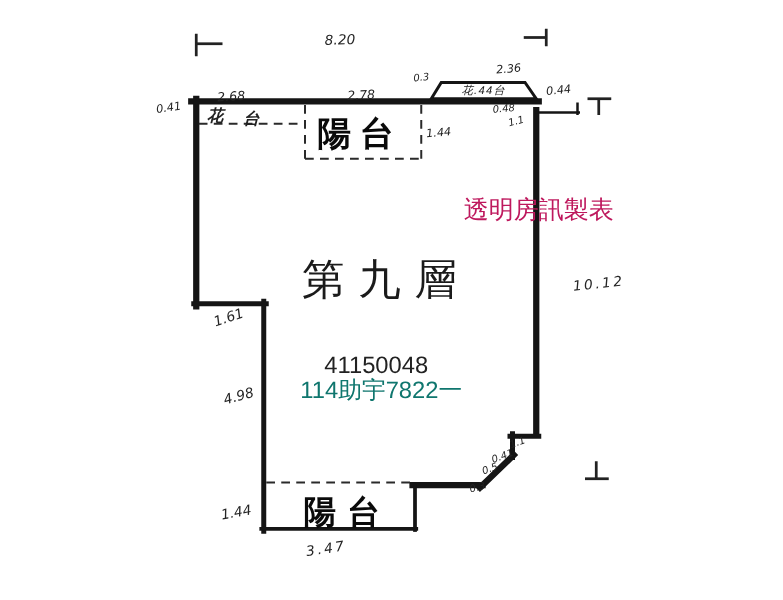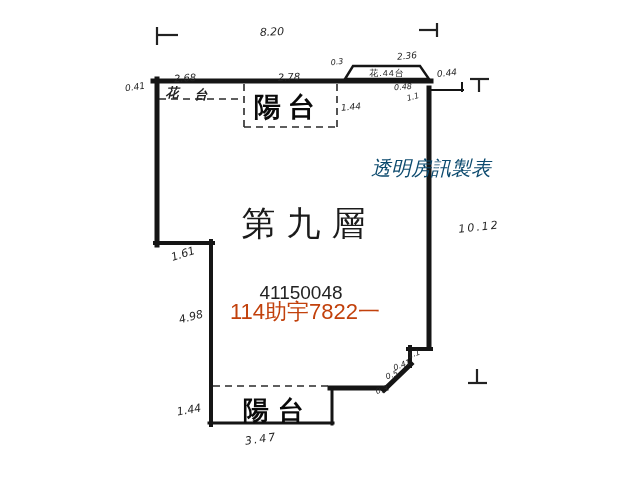--- a/index.html
+++ b/index.html
@@ -12,31 +12,31 @@
   svg{position:absolute;left:0;top:0;}
 
   
   .txt{position:absolute;transform:translate(-50%,-50%);white-space:nowrap;color:#141414;}
 
   
   .t-title{left:309px;top:224px;font-family:"DejaVu Serif", serif;font-weight:normal;
            font-size:34px;letter-spacing:11px;color:#1b1b1b;}
   
   .t-num1{left:301px;top:293px;font-size:19px;color:#222;}
-  .t-num2{left:305px;top:312px;font-size:22px;color:#c2410c;}
-  .t-mark{left:431px;top:168px;font-size:20px;color:#0c4a6e;font-style:italic;}
+  .t-num2{left:305px;top:312px;font-size:19px;color:#0f766e;}
+  .t-mark{left:431px;top:168px;font-size:20px;color:#be185d;}
 
   
   .t-balt{left:288px;top:107px;font-size:27px;font-weight:bold;letter-spacing:7px;
           font-family:"DejaVu Serif", serif;color:#0a0a0a;}
   .t-balb{left:278px;top:410px;font-size:26px;font-weight:bold;letter-spacing:9px;
           font-family:"DejaVu Serif", serif;color:#0a0a0a;}
   .t-pl1{left:172px;top:93px;font-size:13px;font-weight:600;font-style:italic;color:#222;}
   .t-pl2{left:201px;top:95px;font-size:13px;font-weight:600;font-style:italic;color:#222;}
-  .t-plbox{left:387px;top:73px;font-size:9px;color:#222;letter-spacing:1px;}
+  .t-plbox{left:387px;top:73px;font-size:9px;font-style:italic;color:#222;letter-spacing:1px;}
 
   
   .dim{font-family:"DejaVu Sans", sans-serif;font-style:italic;color:#252525;}
   .d-820 {left:272px;top:32px; font-size:11px;transform:translate(-50%,-50%) rotate(-2deg);}
   .d-041 {left:135px;top:87px; font-size:9px; transform:translate(-50%,-50%) rotate(-8deg);}
   .d-268 {left:185px;top:78px; font-size:10px;transform:translate(-50%,-50%) rotate(-4deg);}
   .d-278 {left:289px;top:77px; font-size:10px;transform:translate(-50%,-50%) rotate(-3deg);}
   .d-03t {left:337px;top:62px; font-size:8px; transform:translate(-50%,-50%) rotate(-6deg);}
   .d-236 {left:407px;top:56px; font-size:9px; transform:translate(-50%,-50%) rotate(-5deg);}
   .d-044 {left:447px;top:73px; font-size:9px; transform:translate(-50%,-50%) rotate(-6deg);}

